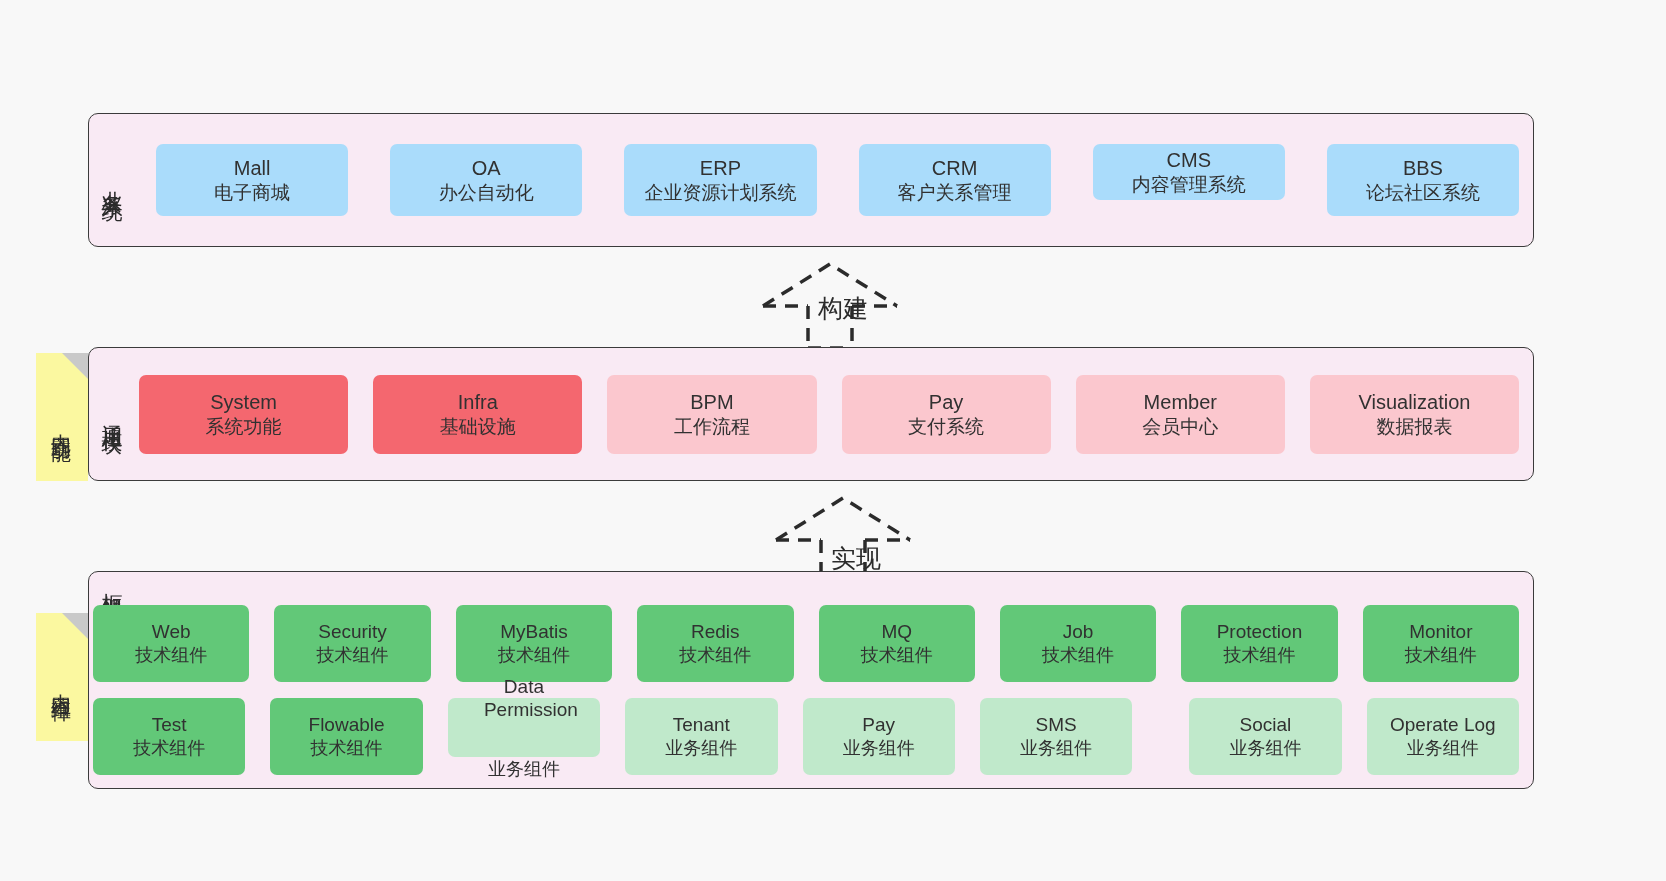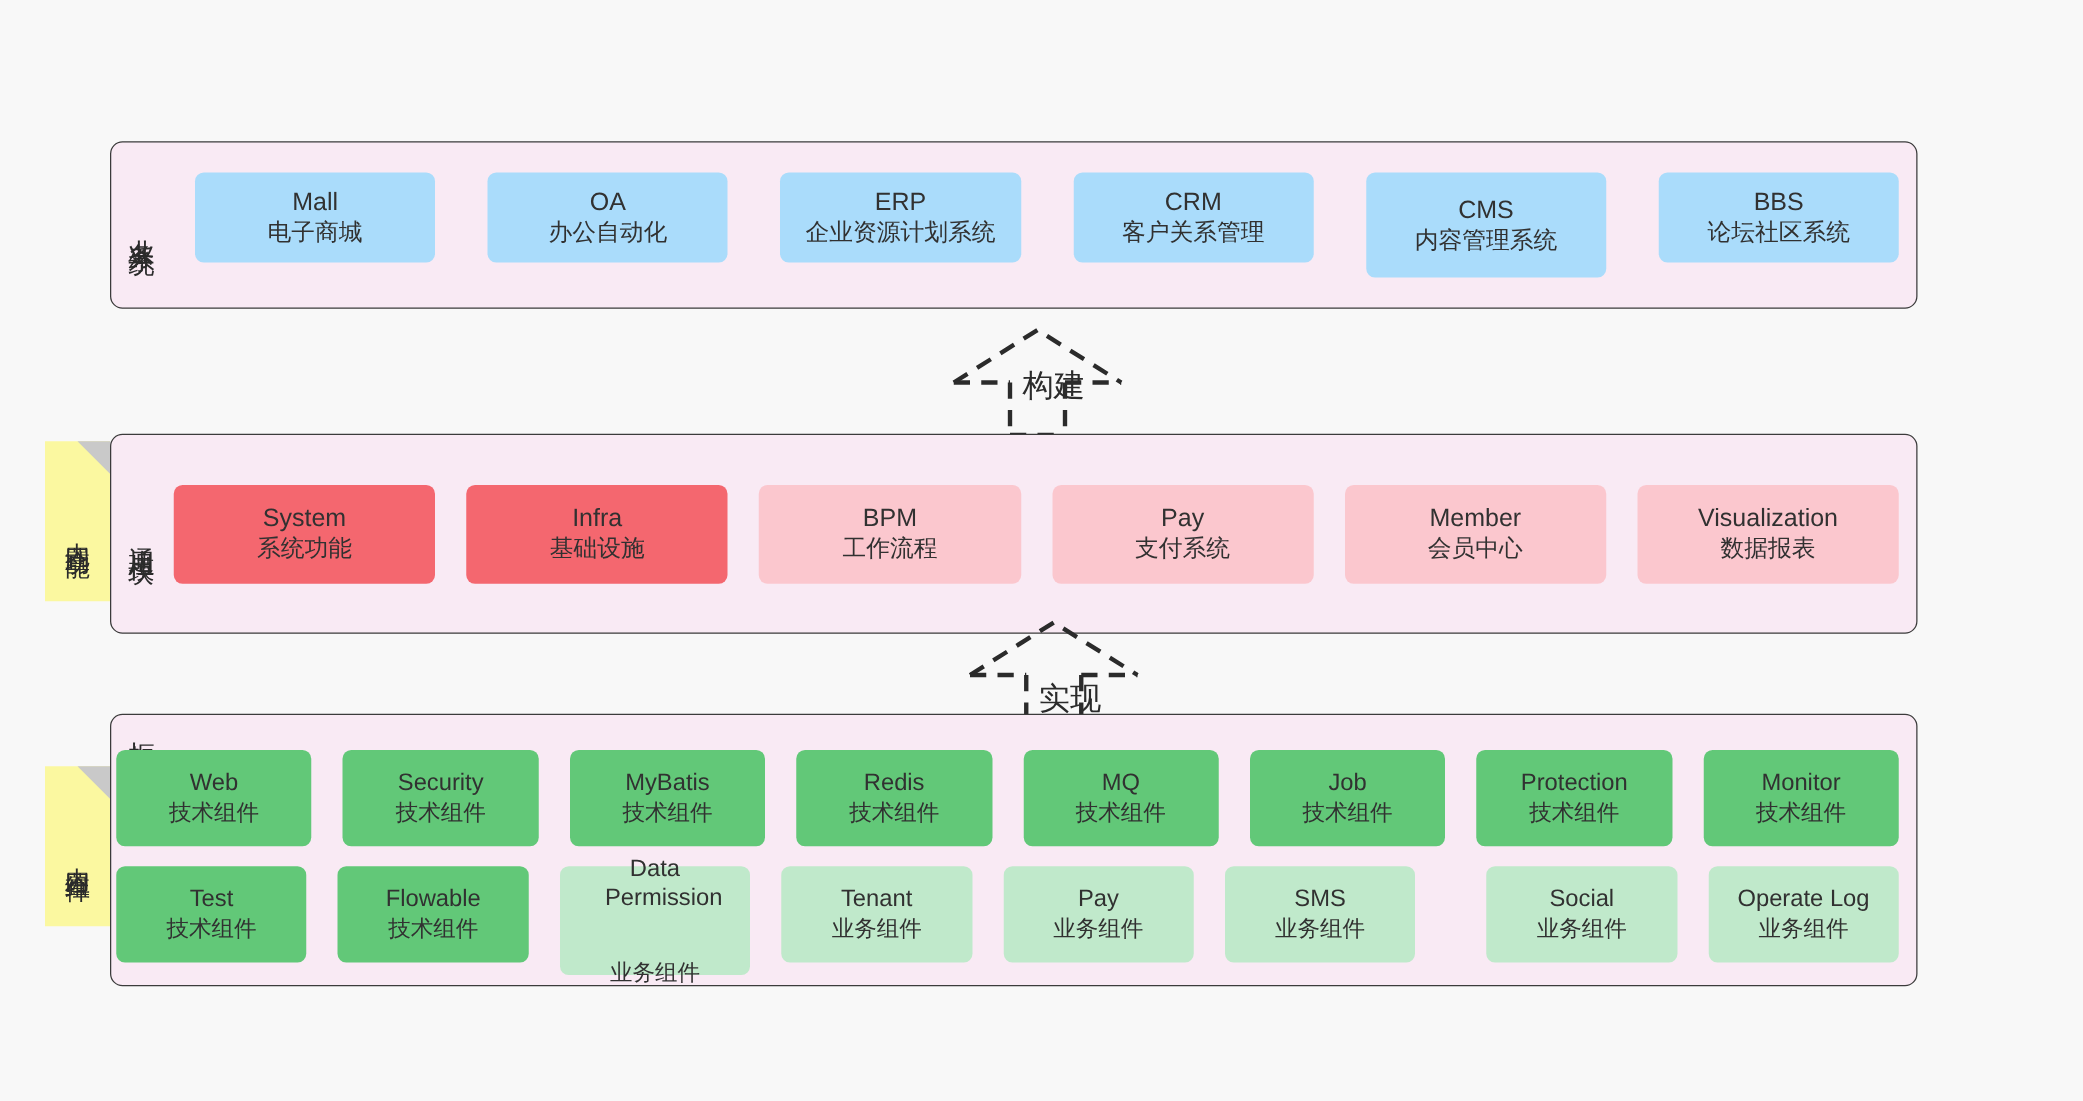--- a/index.html
+++ b/index.html
@@ -141,21 +141,21 @@
           <span class="cn">办公自动化</span>
         </div>
         <div class="box box-blue" style="height:72px;">
           <span class="en">ERP</span>
           <span class="cn">企业资源计划系统</span>
         </div>
         <div class="box box-blue" style="height:72px;">
           <span class="en">CRM</span>
           <span class="cn">客户关系管理</span>
         </div>
-        <div class="box box-blue" style="height:84px;">
+        <div class="box box-blue" style="height:56px;">
           <span class="en">CMS</span>
           <span class="cn">内容管理系统</span>
         </div>
         <div class="box box-blue" style="height:72px;">
           <span class="en">BBS</span>
           <span class="cn">论坛社区系统</span>
         </div>
       </div>
     </div>
   </div>
@@ -168,21 +168,21 @@
       <path d="M 53 90 L 97 90" fill="none" stroke="#2b2b2b" stroke-width="3.5" stroke-dasharray="13 9" stroke-linecap="butt"></path>
     </svg>
   </div>
   <div class="arrow-label" style="left:818px; top:292px;">构建</div>
 
   <div class="note" style="left:36px; top:353px; width:52px; height:128px;">
     <span class="fold"></span>
     <span>内置功能</span>
   </div>
 
-  <div class="layer" id="layer2" style="left:88px; top:347px; width:1446px; height:160px;">
+  <div class="layer" id="layer2" style="left:88px; top:347px; width:1446px; height:134px;">
     <div class="layer-title">通用模块</div>
     <div class="layer-body">
       <div class="row">
         <div class="box box-red" style="height:79px;">
           <span class="en">System</span>
           <span class="cn">系统功能</span>
         </div>
         <div class="box box-red" style="height:79px;">
           <span class="en">Infra</span>
           <span class="cn">基础设施</span>
@@ -263,21 +263,21 @@
 
       <div class="row">
         <div class="box small box-green" style="height:77px;">
           <span class="en">Test</span>
           <span class="cn">技术组件</span>
         </div>
         <div class="box small box-green" style="height:77px;">
           <span class="en">Flowable</span>
           <span class="cn">技术组件</span>
         </div>
-        <div class="box small box-lgreen" style="height:87px;gap:36px;">
+        <div class="box small box-lgreen" style="height:59px;gap:36px;">
           <span class="en" style="max-width:80px;">Data Permission</span>
           <span class="cn">业务组件</span>
         </div>
         <div class="box small box-lgreen" style="height:77px;">
           <span class="en">Tenant</span>
           <span class="cn">业务组件</span>
         </div>
         <div class="box small box-lgreen" style="height:77px;">
           <span class="en">Pay</span>
           <span class="cn">业务组件</span>

